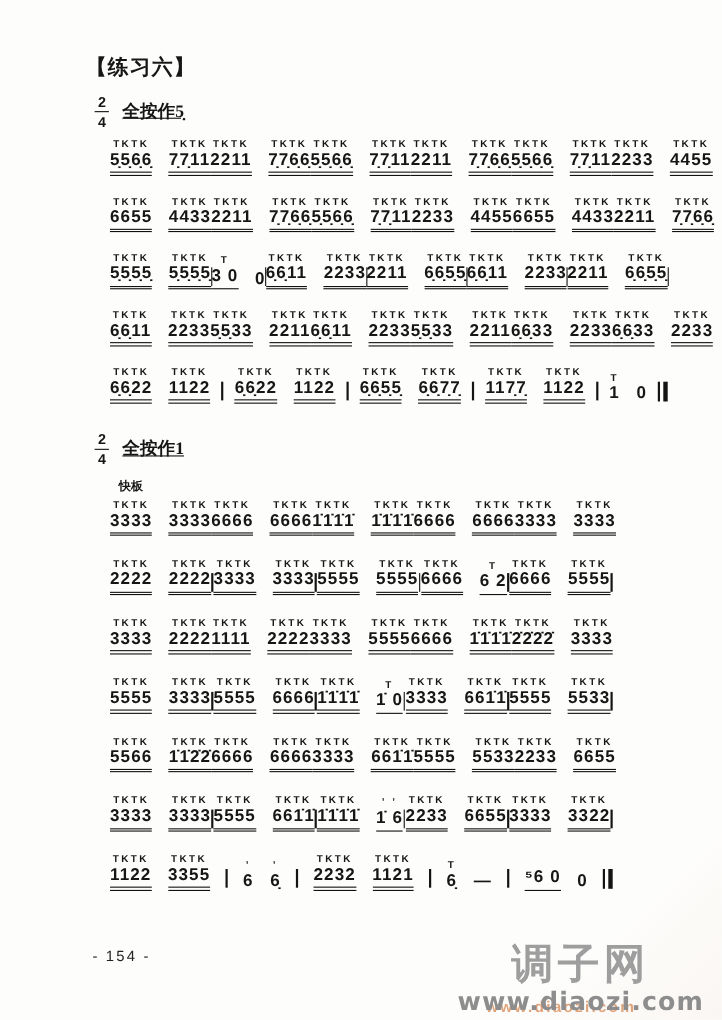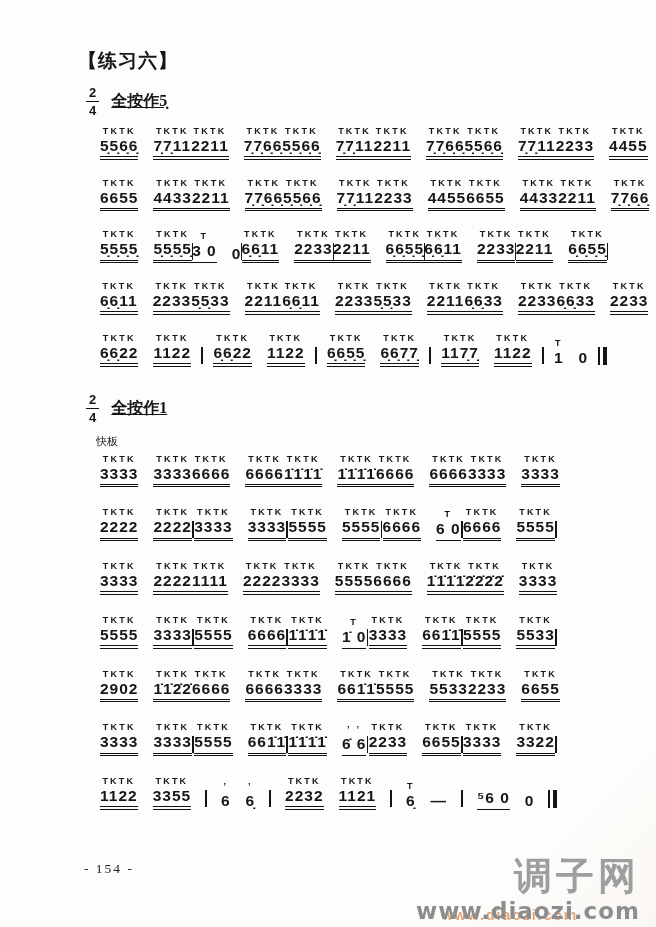--- a/index.html
+++ b/index.html
@@ -8,44 +8,44 @@
         background:linear-gradient(135deg,#fdfdfb 88%,#faf6f3 100%);
         box-sizing:border-box;padding:48px 40px 0 86px;}
   .ex-title{font-family:Liberation Serif, serif;font-size:19px;font-weight:700;
             letter-spacing:1px;margin:0 0 12px -8px;}
   .meta-row{display:flex;align-items:center;gap:12px;margin:0 0 10px 0;}
   .timesig{display:inline-flex;flex-direction:column;align-items:center;
            font-weight:700;font-size:13px;line-height:1;}
   .timesig .top{border-bottom:1.4px solid #111;padding:0 3px 2px;}
   .timesig .bot{padding-top:2px;}
   .key{font-family:"Liberation Serif",serif;font-size:16px;font-weight:600;text-decoration:underline;}
-  .tempo{font-family:"Liberation Serif",serif;font-size:11px;font-weight:400;
-         margin:0 0 6px 10px;}
+  .tempo{font-family:"Liberation Serif",serif;font-size:11px;font-weight:700;
+         margin:0 0 6px 22px;}
   .score-lines{margin-left:14px;}
   .music-line{display:flex;justify-content:space-between;align-items:flex-end;}
   .ex-0 .music-line{width:507px;margin-bottom:19px;}
   .ex-1 .music-line{width:457px;margin-bottom:21px;}
   .ex-1{margin-top:26px;}
   .measure{display:flex;gap:15px;align-items:flex-end;}
   .beat{display:flex;flex-direction:column;align-items:center;}
   .above{font-size:9px;font-weight:700;letter-spacing:2.2px;white-space:pre;
          line-height:1;margin-bottom:2px;min-height:9px;}
   .nt-out{display:inline-block;line-height:1;}
   .nt-in{display:inline-block;font-size:15.5px;font-weight:700;letter-spacing:1px;
          line-height:1.08;white-space:pre;}
   .u1 .nt-out{border-bottom:1.7px solid #111;padding-bottom:2px;}
   .u2 .nt-in {border-bottom:1.7px solid #111;padding-bottom:1.5px;}
   .u2 .nt-out{border-bottom:1.7px solid #111;padding-bottom:1.5px;}
   .bar{width:1.8px;height:17px;background:#141414;margin-bottom:3px;}
   .bar-final{display:flex;gap:2.5px;align-items:flex-end;margin-bottom:2px;}
   .bar-final .thin{display:block;width:1.8px;height:18px;background:#141414;}
   .bar-final .thick{display:block;width:4.2px;height:18px;background:#141414;}
-  .footer{position:absolute;left:84px;bottom:50px;font-family:Liberation Serif, serif;
+  .footer{position:absolute;left:84px;bottom:50px;font-family:Liberation Sans, sans-serif;
           font-size:13.5px;letter-spacing:2px;color:#222;}
-  .watermark{position:absolute;right:16px;bottom:4px;text-align:right;line-height:1.05;}
+  .watermark{position:absolute;right:16px;bottom:4px;text-align:center;line-height:1.05;}
   .wm-name{font-size:38px;font-weight:700;color:#9e9e9e;letter-spacing:4px;
            font-family:"DejaVu Sans",sans-serif;}
   .wm-url-wrap{position:relative;display:inline-block;margin-top:2px;}
   .wm-url{font-size:23px;font-weight:700;color:#8d8d8d;letter-spacing:1px;
           font-family:"DejaVu Sans",sans-serif;position:relative;z-index:2;}
   .wm-url-shadow{position:absolute;left:26px;top:9px;font-size:14px;font-weight:700;
           color:#dd9463;opacity:.85;letter-spacing:2px;z-index:1;white-space:nowrap;}
 </style>
 </head>
 <body>
@@ -498,21 +498,21 @@
               </div>
             </div>
             <span class="bar"></span>
             <div class="measure">
               <div class="beat u2">
                 <div class="above">TKTK</div>
                 <span class="nt-out"><span class="nt-in">6666</span></span>
               </div>
               <div class="beat u1">
                 <div class="above">T</div>
-                <span class="nt-out"><span class="nt-in">6 0</span></span>
+                <span class="nt-out"><span class="nt-in">6 2</span></span>
               </div>
             </div>
             <span class="bar"></span>
             <div class="measure">
               <div class="beat u2">
                 <div class="above">TKTK</div>
                 <span class="nt-out"><span class="nt-in">6666</span></span>
               </div>
               <div class="beat u2">
                 <div class="above">TKTK</div>
@@ -632,21 +632,21 @@
                 <div class="above">TKTK</div>
                 <span class="nt-out"><span class="nt-in">5533</span></span>
               </div>
             </div>
             <span class="bar"></span>
           </div>
           <div class="music-line">
             <div class="measure">
               <div class="beat u2">
                 <div class="above">TKTK</div>
-                <span class="nt-out"><span class="nt-in">2902</span></span>
+                <span class="nt-out"><span class="nt-in">5566</span></span>
               </div>
               <div class="beat u2">
                 <div class="above">TKTK</div>
                 <span class="nt-out"><span class="nt-in">1̇1̇2̇2̇</span></span>
               </div>
             </div>
             <span class="bar"></span>
             <div class="measure">
               <div class="beat u2">
                 <div class="above">TKTK</div>
@@ -715,21 +715,21 @@
               </div>
             </div>
             <span class="bar"></span>
             <div class="measure">
               <div class="beat u2">
                 <div class="above">TKTK</div>
                 <span class="nt-out"><span class="nt-in">1̇1̇1̇1̇</span></span>
               </div>
               <div class="beat u1">
                 <div class="above">ʼ ʼ</div>
-                <span class="nt-out"><span class="nt-in">6̇ 6</span></span>
+                <span class="nt-out"><span class="nt-in">1̇ 6</span></span>
               </div>
             </div>
             <span class="bar"></span>
             <div class="measure">
               <div class="beat u2">
                 <div class="above">TKTK</div>
                 <span class="nt-out"><span class="nt-in">2233</span></span>
               </div>
               <div class="beat u2">
                 <div class="above">TKTK</div>

